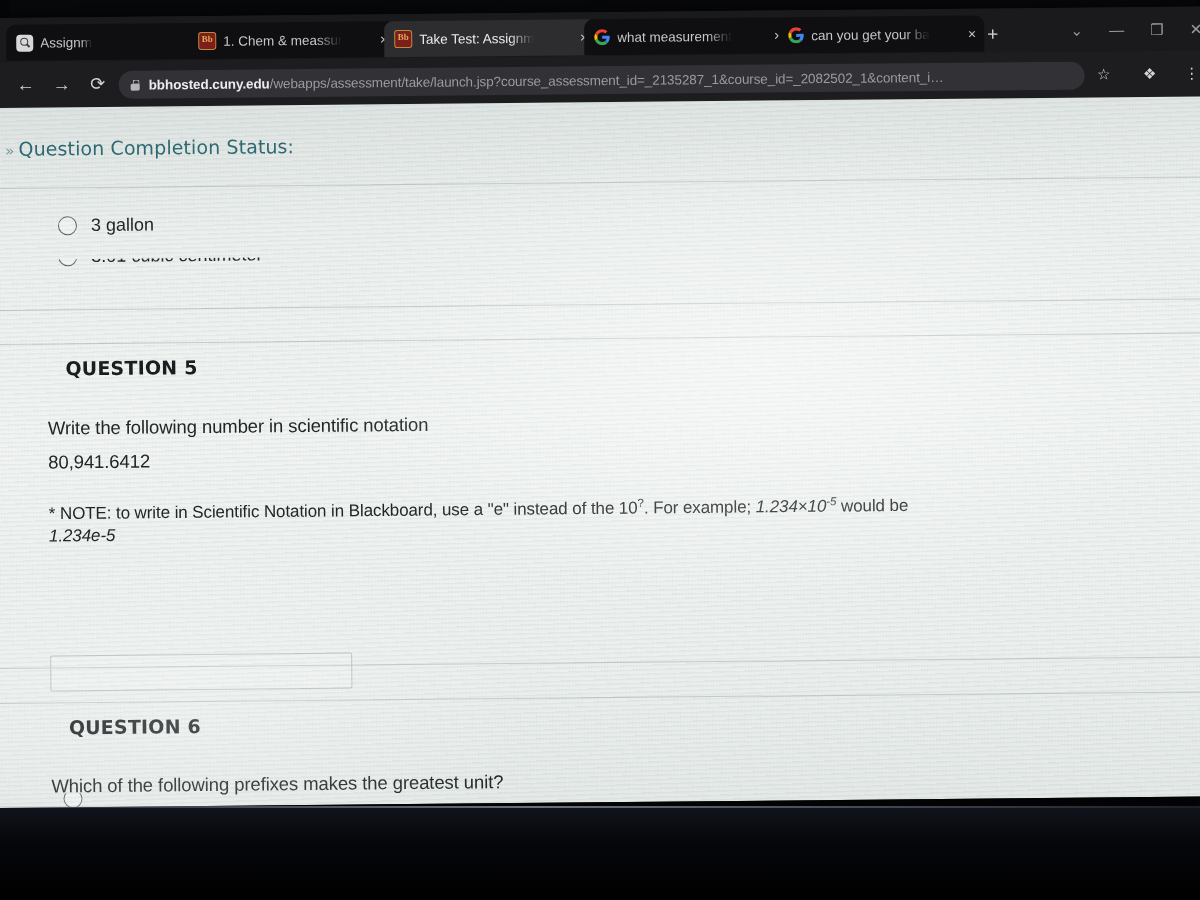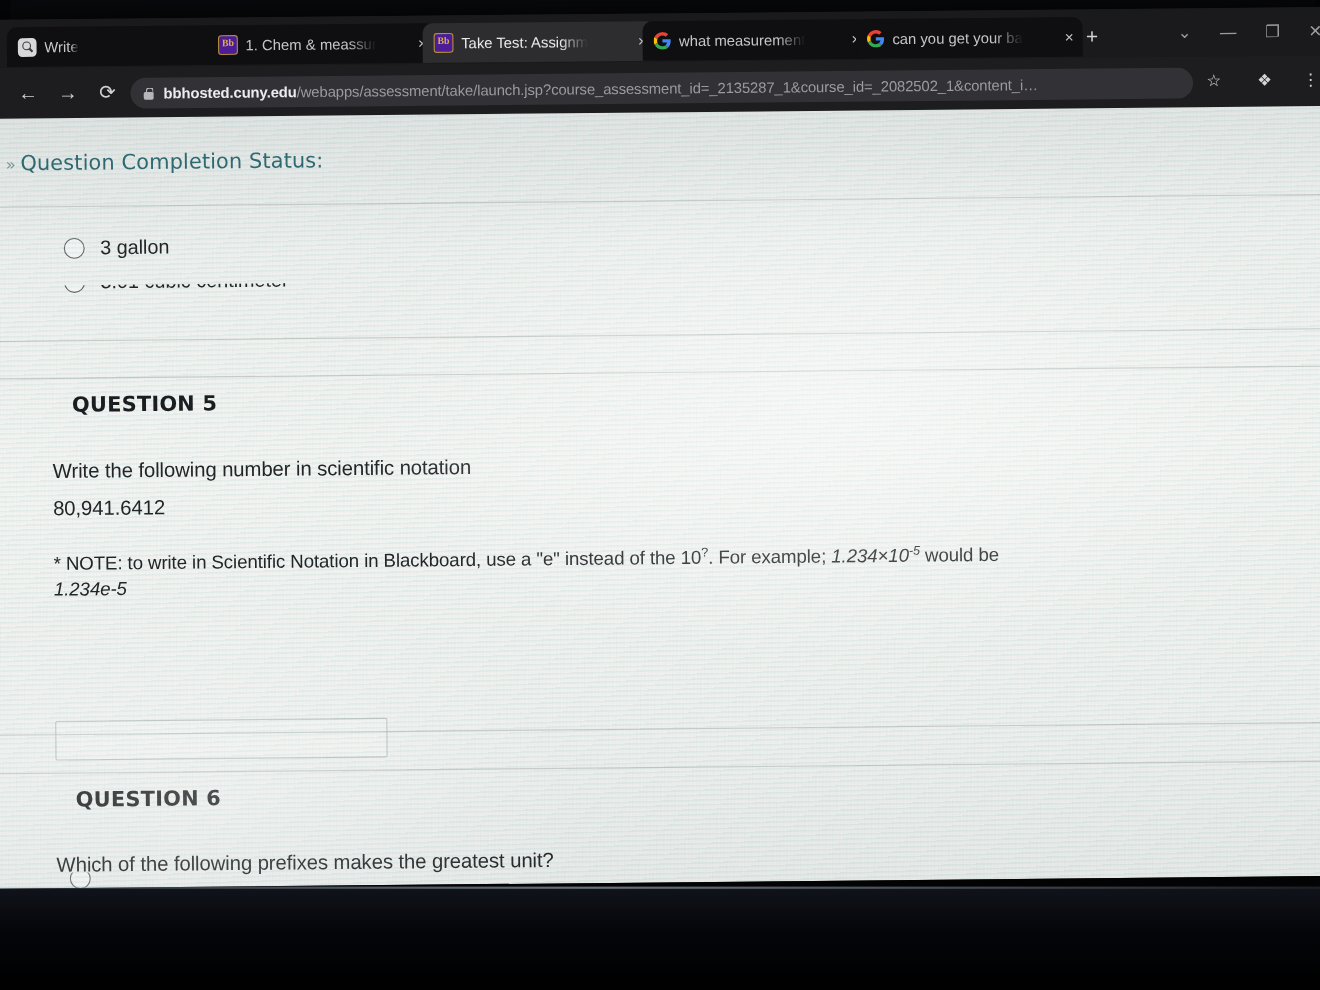--- a/index.html
+++ b/index.html
@@ -29,21 +29,21 @@
   }
   .tab.active{background:#2d2d30;color:#eaeaec;}
   .tab .ttl{overflow:hidden;text-overflow:clip;display:block;
     -webkit-mask-image:linear-gradient(90deg,#000 78%,transparent 100%);
     mask-image:linear-gradient(90deg,#000 78%,transparent 100%);}
   .tabx{margin-left:auto;font-size:14px;color:#c9c9cb;flex:0 0 auto;}
   .fav{width:16px;height:16px;flex:0 0 auto;display:block;}
   .favbb{
     width:16px;height:16px;border:1.6px solid #b58e3c;border-radius:3px;
     color:#d7ab52;font-size:9px;font-weight:bold;line-height:13px;text-align:center;
-    font-family:"Liberation Serif",serif;background:#4c1d95;
+    font-family:"Liberation Serif",serif;background:#7f1d1d;
   }
   .favsearch{
     width:17px;height:17px;border-radius:4px;background:#d8d8da;position:relative;
   }
   .favsearch::before{content:"";position:absolute;left:4px;top:3.5px;width:6px;height:6px;
     border:1.6px solid #3d3d3f;border-radius:50%;}
   .favsearch::after{content:"";position:absolute;left:10px;top:10px;width:4px;height:1.6px;
     background:#3d3d3f;transform:rotate(45deg);}
   .newtab{position:absolute;top:16px;font-size:19px;color:#d2d2d4;line-height:1;}
   .wincontrols{position:absolute;top:0;height:44px;display:flex;align-items:center;gap:26px;color:#b9b9bb;}
@@ -129,21 +129,21 @@
   <div class="topdark"></div>
   <div class="leftdark"></div>
   <div class="rightdark"></div>
 
   <div class="screen">
 
     <div class="tabstrip">
 
       <div class="tab" style="left:14px;width:180px;">
         <span class="fav favsearch"></span>
-        <span class="ttl">Write</span>
+        <span class="ttl">Assignm</span>
         <span class="tabx">×</span>
       </div>
 
       <div class="tab" style="left:196px;width:190px;">
         <span class="fav favbb">Bb</span>
         <span class="ttl">1. Chem &amp; meassur</span>
         <span class="tabx">×</span>
       </div>
 
       <div class="tab active" style="left:392px;width:194px;">

